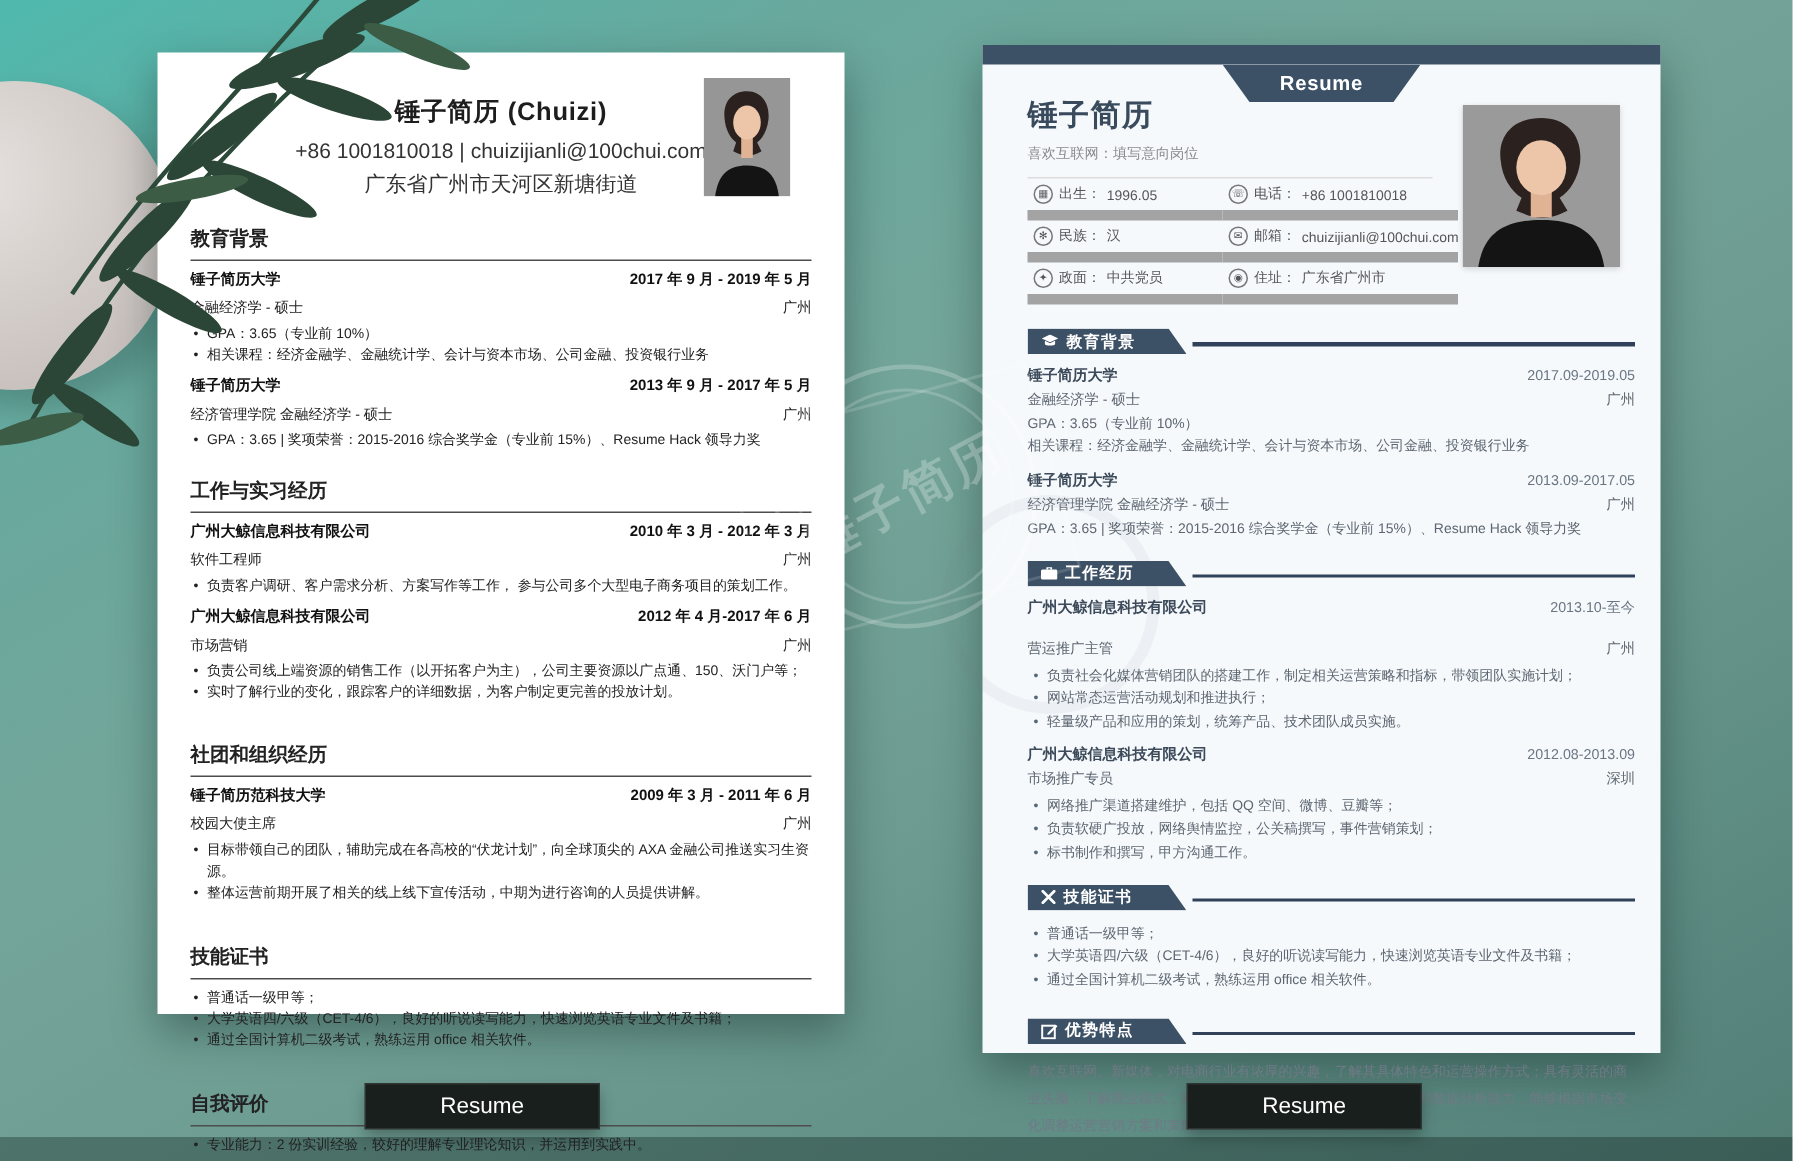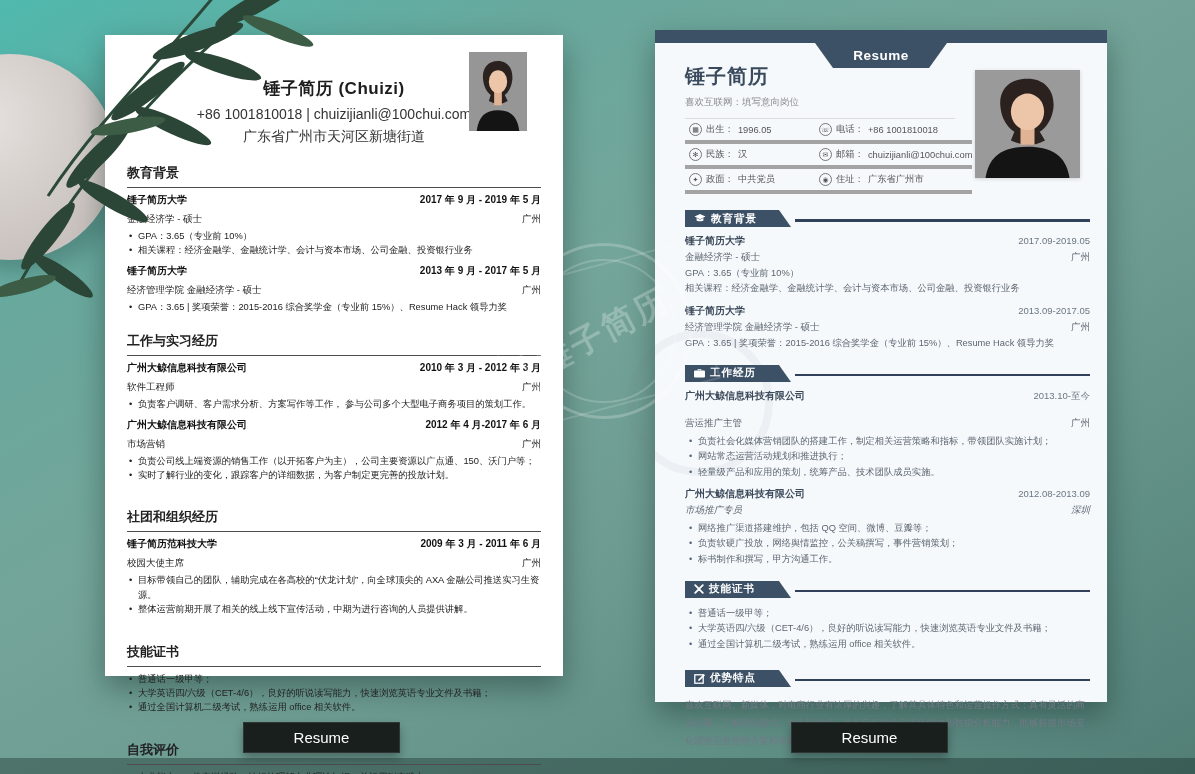--- a/index.html
+++ b/index.html
@@ -10,21 +10,21 @@
   }
   .bottom-shade{position:absolute;left:0;right:0;bottom:0;height:16px;background:rgba(22,42,37,.38);}
 
   
   .plate{position:absolute;left:-96px;top:54px;width:212px;height:206px;border-radius:50%;
     background:radial-gradient(circle at 38% 32%,#e6e1de,#c8c1be 75%);box-shadow:10px 12px 20px rgba(0,0,0,.18);z-index:1;}
   .plant{position:absolute;left:-12px;top:-14px;z-index:6;pointer-events:none;}
 
   
   .page{position:absolute;box-sizing:border-box;box-shadow:0 12px 28px rgba(8,30,25,.38);z-index:2;}
-  .page-left{left:105px;top:35px;width:458px;height:641px;background:#ffffff;padding:32px 22px;}
+  .page-left{left:105px;top:35px;width:458px;height:641px;background:#ffffff;padding:18px 22px;}
   .page-right{left:655px;top:30px;width:452px;height:672px;background:#f6f9fc;}
 
   
   .l-name{font-size:17px;font-weight:bold;color:#1d1d1d;text-align:center;margin-top:10px;letter-spacing:.5px;}
   .l-contact,.l-address{text-align:center;font-size:14px;color:#333;margin-top:6px;}
   .l-photo{position:absolute;top:17px;right:36px;width:58px;height:79px;overflow:hidden;}
   .photo-ph{width:100%;height:100%;display:block;}
   .l-section{margin-top:18px;}
   .l-section.gap-lg{margin-top:26px;}
   .l-sec-title{font-size:13px;color:#222;font-weight:600;padding-bottom:5px;border-bottom:1.5px solid #4d4d4d;}
@@ -36,21 +36,21 @@
   .l-bullets li::before{content:"•";position:absolute;left:2px;color:#222;}
 
   
   .r-topbar{height:13px;background:#3d5166;}
   .r-topflag{position:absolute;left:160px;top:13px;width:132px;height:25px;background:#3d5166;
     clip-path:polygon(0 0,100% 0,calc(100% - 18px) 100%,18px 100%);
     display:flex;align-items:center;justify-content:center;color:#fff;font-size:13.5px;font-weight:600;letter-spacing:.5px;}
   .r-name{font-size:20px;font-weight:bold;color:#394a5d;margin:20px 0 0 30px;letter-spacing:1px;}
   .r-objective{font-size:9.5px;color:#8a8a8a;margin:6px 0 0 30px;}
   .r-info{margin:9px 0 0 30px;width:270px;display:grid;grid-template-columns:130px 1fr;border-top:1px solid #dcdcdc;}
-  .r-cell{border-bottom:4px solid #a3a3a3;padding:4px 0 4px 4px;font-size:9.3px;color:#555;display:flex;align-items:center;gap:4px;white-space:nowrap;}
+  .r-cell{border-bottom:7px solid #a3a3a3;padding:4px 0 4px 4px;font-size:9.3px;color:#555;display:flex;align-items:center;gap:4px;white-space:nowrap;}
   .r-ico{width:11px;height:11px;border:1px solid #777;border-radius:50%;font-size:7px;line-height:11px;text-align:center;color:#555;flex:none;}
   .r-label{color:#555;}
   .r-value{color:#555;text-align:right;}
   .r-photo{position:absolute;right:27px;top:40px;width:105px;height:108px;overflow:hidden;box-shadow:0 1px 4px rgba(0,0,0,.15);}
   .r-main{margin:0 17px 0 30px;}
   .r-sec{position:relative;}
   .r-sec.first{margin-top:16px;}
   .r-sec{margin-top:14px;}
   .r-flagbar{position:relative;width:106px;height:17px;background:#3d5166;
     clip-path:polygon(0 0,calc(100% - 12px) 0,100% 100%,0 100%);
@@ -341,21 +341,21 @@
           <li>负责社会化媒体营销团队的搭建工作，制定相关运营策略和指标，带领团队实施计划；</li>
           <li>网站常态运营活动规划和推进执行；</li>
           <li>轻量级产品和应用的策划，统筹产品、技术团队成员实施。</li>
         </ul>
       </div>
       <div style="margin-top:7px;">
         <div class="r-row">
             <span class="r-org">广州大鲸信息科技有限公司</span>
             <span class="r-date">2012.08-2013.09</span>
           </div>
-        <div class="r-row" style="margin-top:2px;font-style:italic;">
+        <div class="r-row" style="margin-top:2px;">
             <span class="r-role">市场推广专员</span>
             <span class="r-loc">深圳</span>
           </div>
         <ul class="r-bullets">
           <li>网络推广渠道搭建维护，包括 QQ 空间、微博、豆瓣等；</li>
           <li>负责软硬广投放，网络舆情监控，公关稿撰写，事件营销策划；</li>
           <li>标书制作和撰写，甲方沟通工作。</li>
         </ul>
       </div>
     </div>

